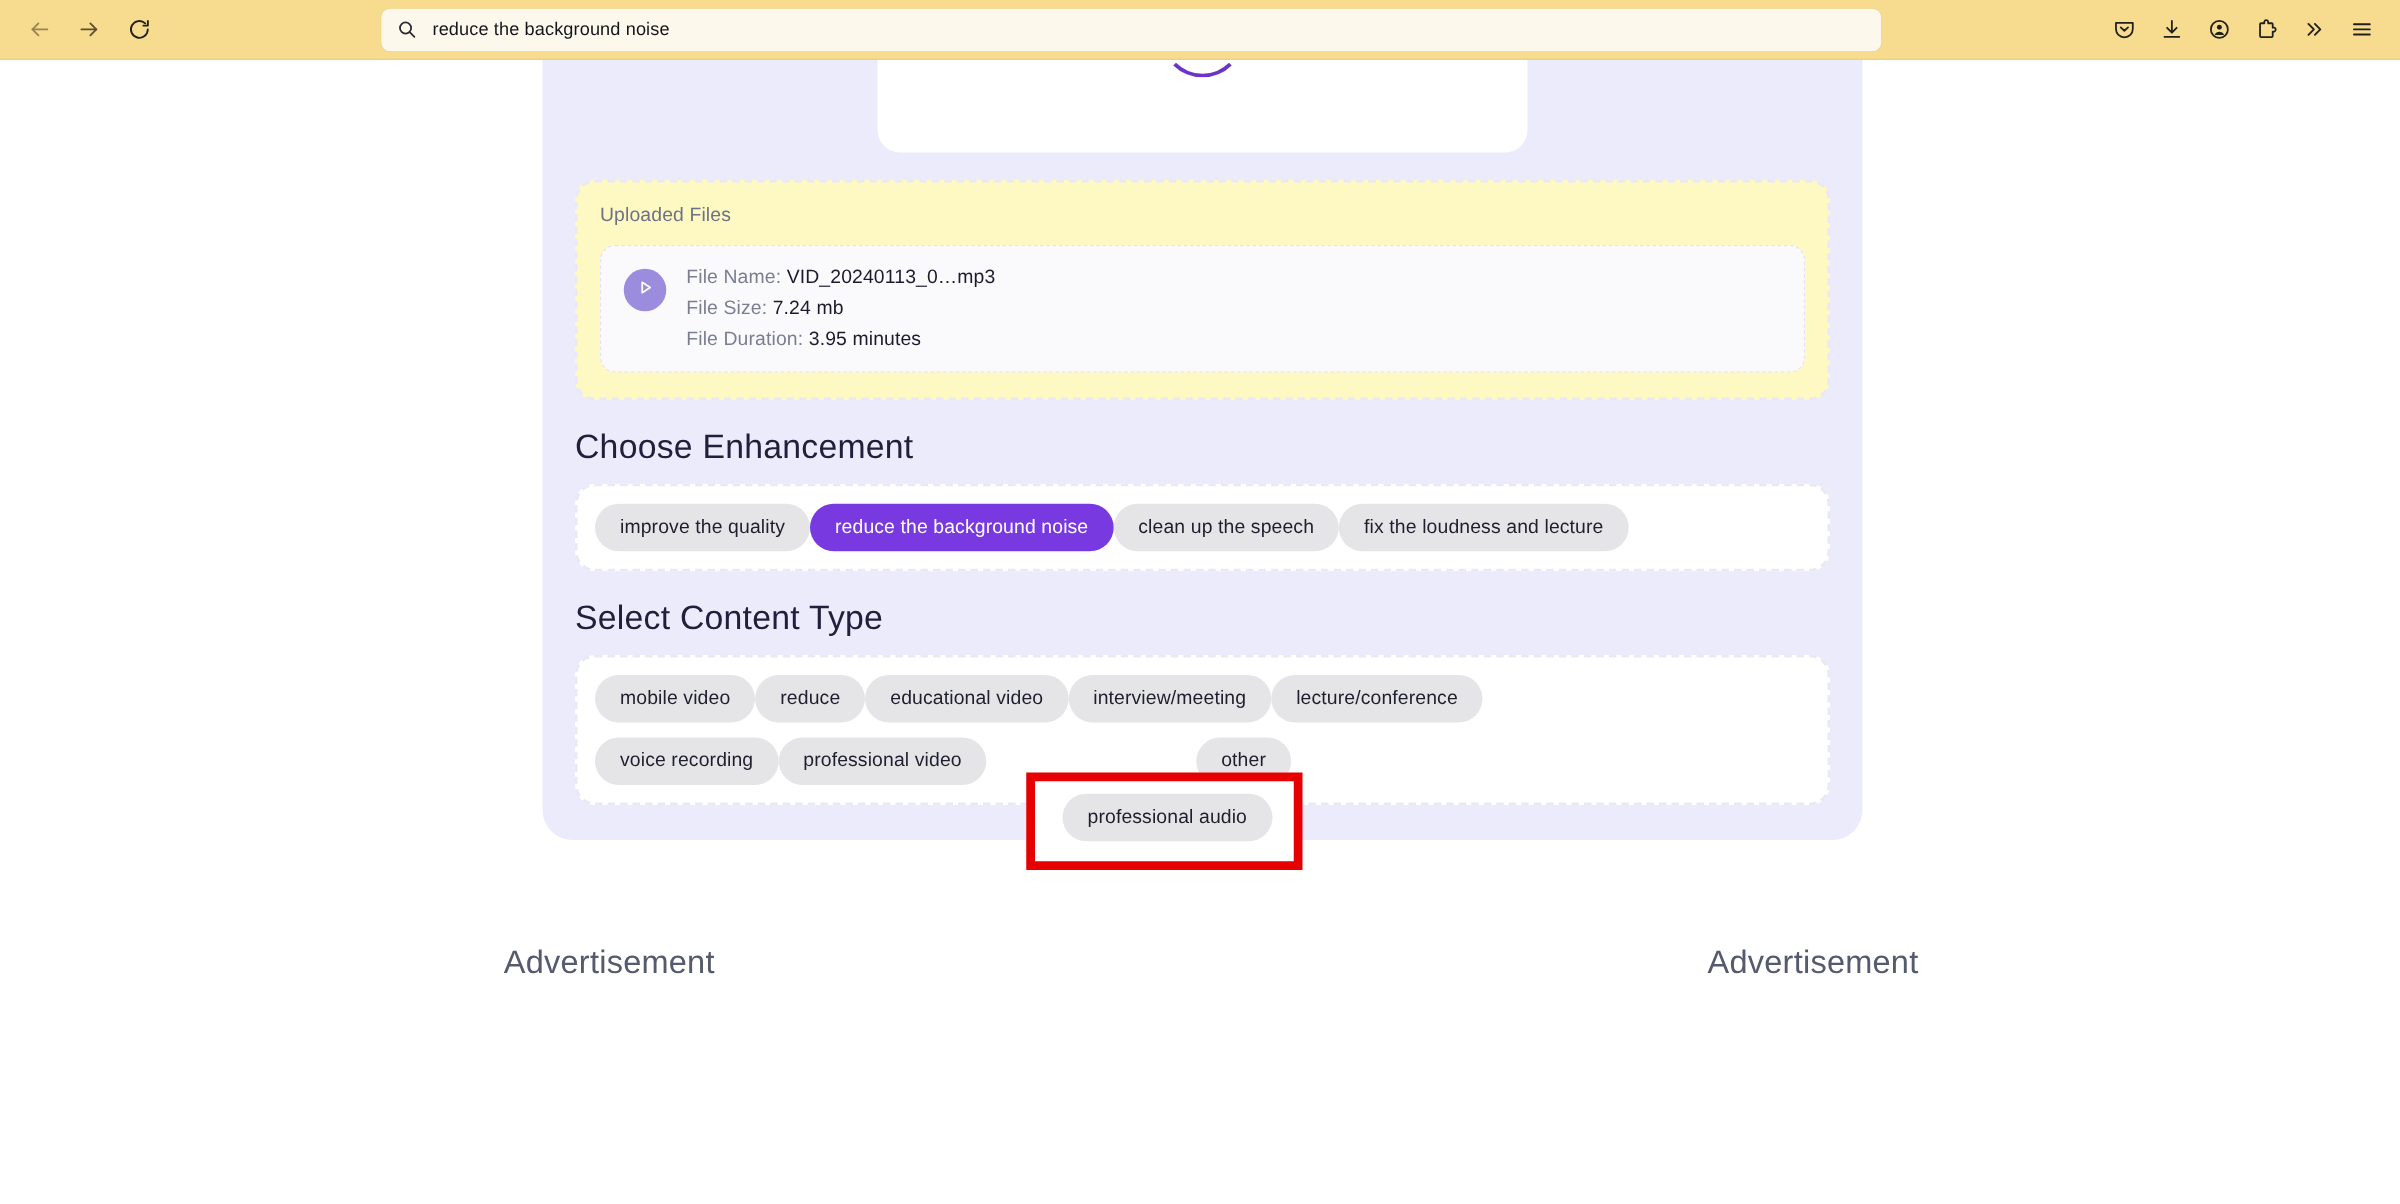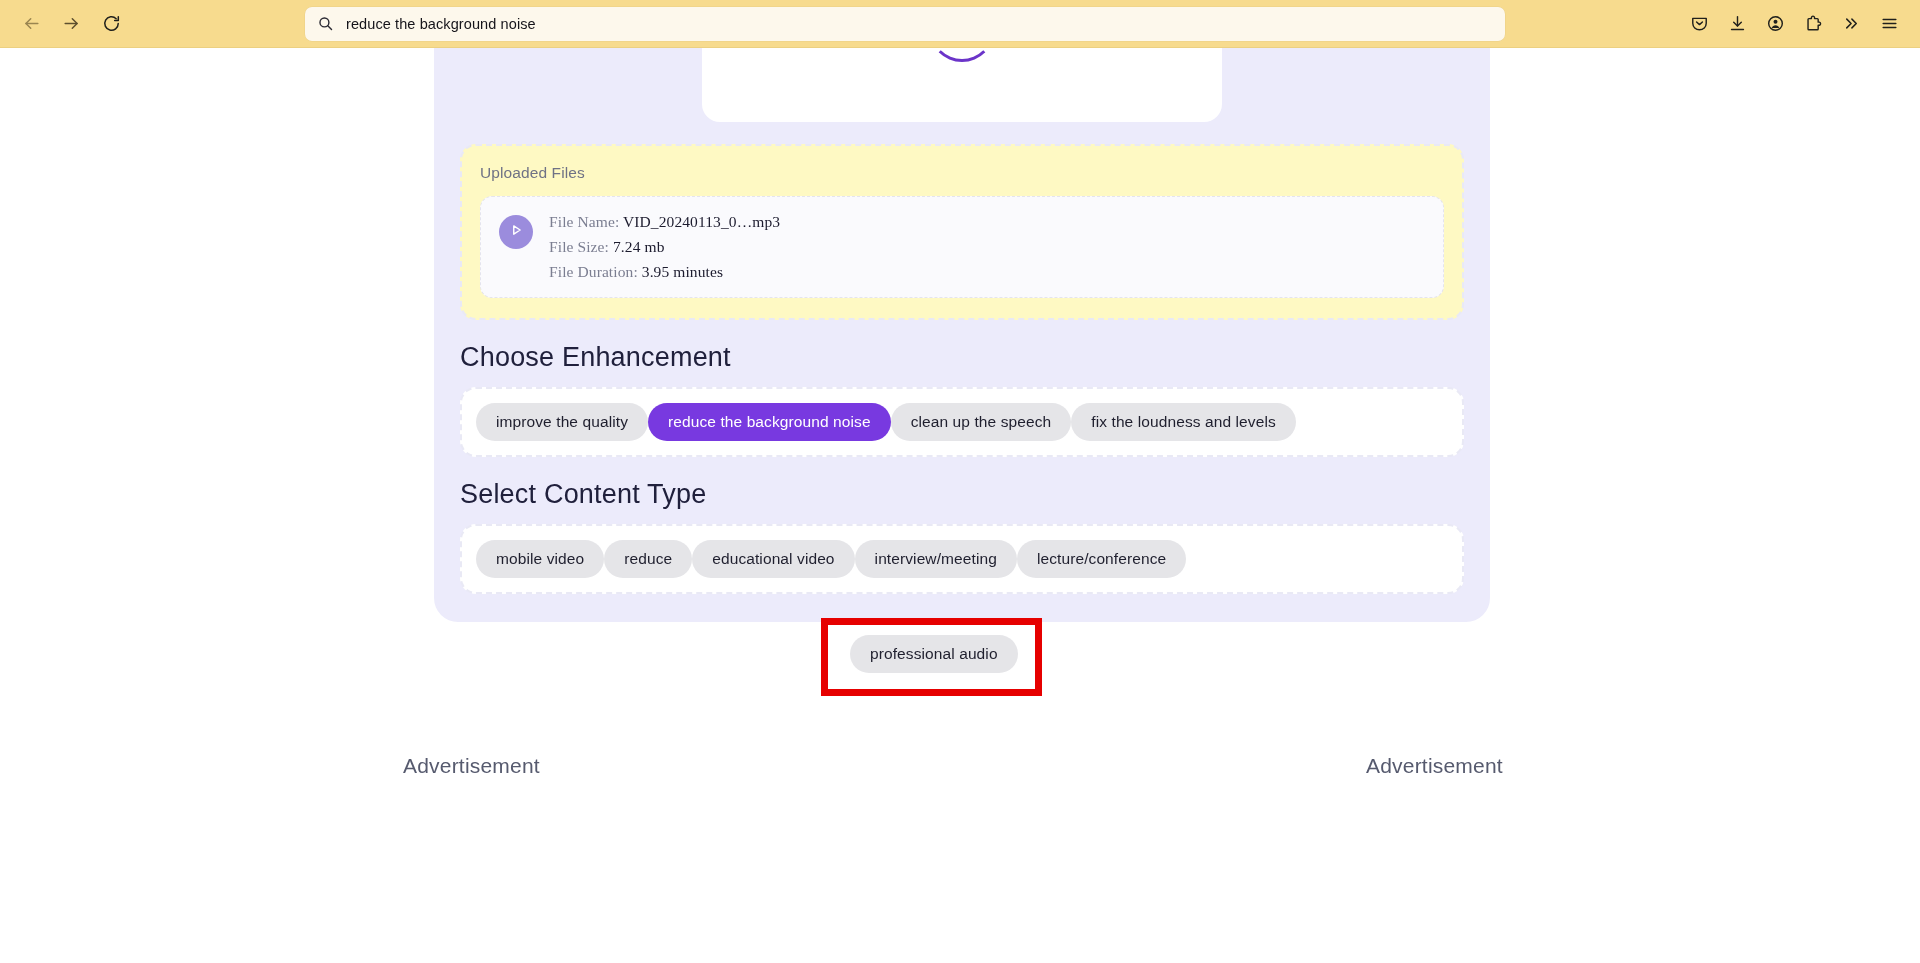--- a/index.html
+++ b/index.html
@@ -139,21 +139,20 @@
   }
 
   .file-box {
     border: 1.5px dashed #e4e4ee;
     border-radius: 12px;
     background: #fafafd;
     padding: 16px 18px;
     display: flex;
     align-items: flex-start;
     gap: 16px;
-    font-family: Liberation Serif, serif;
   }
 
   .play-circle {
     flex: 0 0 auto;
     width: 34px;
     height: 34px;
     border-radius: 50%;
     background: #9b8cdd;
     display: flex;
     align-items: center;
@@ -229,21 +228,21 @@
 
   .ads-row {
     position: absolute;
     top: 706px;
     left: 0;
     width: 1920px;
     height: 50px;
   }
   .ad-label {
     position: absolute;
-    font-size: 21px;
+    font-size: 26px;
     color: #565a6e;
     letter-spacing: 0.2px;
   }
   .ad-left  { left: 403px; top: 0; }
   .ad-right { left: 1366px; top: 0; }
 </style>
 </head>
 <body>
 
 <div class="browser-toolbar">
@@ -377,34 +376,40 @@
       </div>
     </div>
 
     <div class="section-title">Choose Enhancement</div>
 
     <div class="chip-panel">
       <div class="chip-row">
         <button class="chip">improve the quality</button>
         <button class="chip selected">reduce the background noise</button>
         <button class="chip">clean up the speech</button>
-        <button class="chip">fix the loudness and levels</button>
+        <button class="chip">fix the loudness and lecture</button>
       </div>
     </div>
 
     <div class="section-title">Select Content Type</div>
 
     <div class="chip-panel last">
       <div class="chip-row">
         <button class="chip">mobile video</button>
         <button class="chip">reduce</button>
         <button class="chip">educational video</button>
         <button class="chip">interview/meeting</button>
         <button class="chip">lecture/conference</button>
       </div>
+      <div class="chip-row" style="margin-top:12px;">
+        <button class="chip">voice recording</button>
+        <button class="chip">professional video</button>
+        <button class="chip" style="visibility:hidden;">professional audio</button>
+        <button class="chip">other</button>
+      </div>
     </div>
   </div>
 
   <div class="annot-box" style="left:821px; top:570px; width:221px; height:78px;"></div>
   <button class="chip annot-inner" style="left:850px; top:587px;">professional audio</button>
 
   <div class="ads-row">
     <div class="ad-label ad-left">Advertisement</div>
     <div class="ad-label ad-right">Advertisement</div>
   </div>

